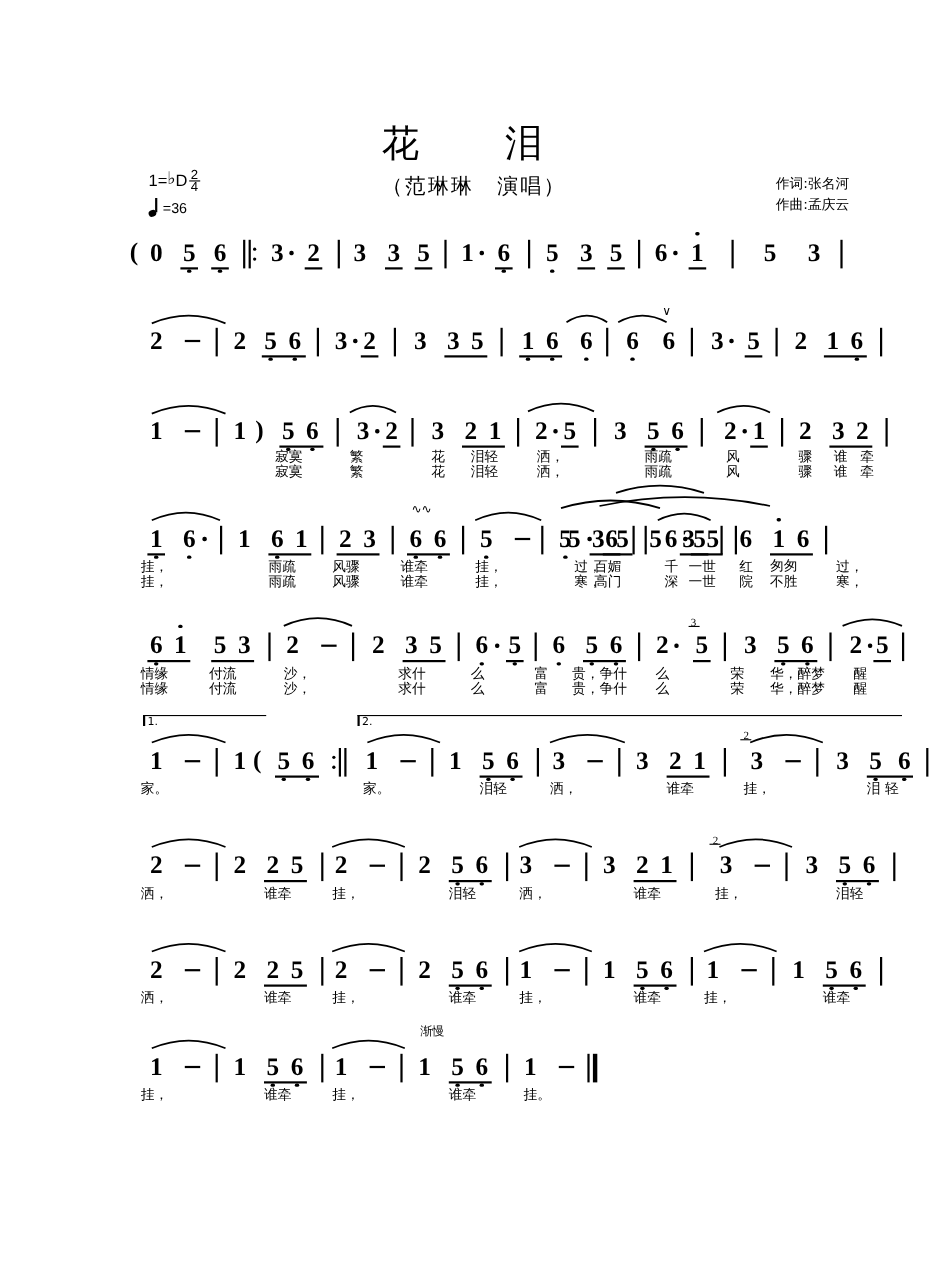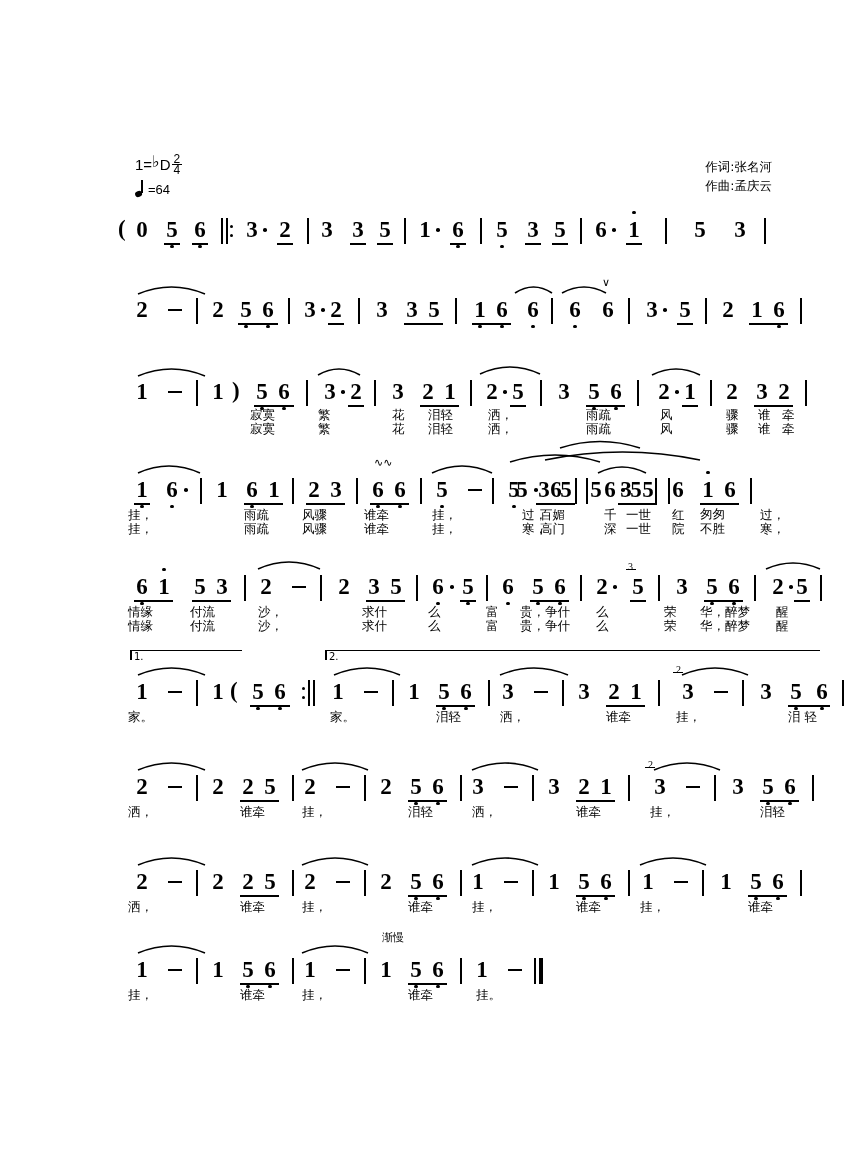--- a/index.html
+++ b/index.html
@@ -99,38 +99,40 @@
   .triplet{
     position:absolute;font-size:10px;
     font-family:"Liberation Serif",serif;
   }
 </style>
 </head>
 <body>
 
 <div class="sheet">
 
+  <div class="title">花　泪</div>
+  <div class="subtitle">（范琳琳　演唱）</div>
   <div class="credits">
     <div>作词:张名河</div>
     <div>作曲:孟庆云</div>
   </div>
 
   <div class="keyblock">
     <div class="keyrow">
       <span class="one">1=</span>
         <span class="flat">♭</span>
         <span class="dkey">D</span>
       <span class="meter">
         <span class="num">2</span>
         <span class="den">4</span>
       </span>
     </div>
     <div class="tempo">
       <span class="qnote"></span>
-      <span>=64</span>
+      <span>=36</span>
     </div>
   </div>
 
   <div id="engraving">
       <svg class="ink" width="862" height="1156">
         <path d="M 138 294 Q 171.5 280 205 294" fill="none" stroke="#000" stroke-width="1.6"></path>
         <path d="M 515 293 Q 533.5 281 552 293" fill="none" stroke="#000" stroke-width="1.6"></path>
         <path d="M 562 293 Q 584 281 606 293" fill="none" stroke="#000" stroke-width="1.6"></path>
         <path d="M 138 376 Q 171.5 362 205 376" fill="none" stroke="#000" stroke-width="1.6"></path>
         <path d="M 318 375 Q 339 363 360 375" fill="none" stroke="#000" stroke-width="1.6"></path>

